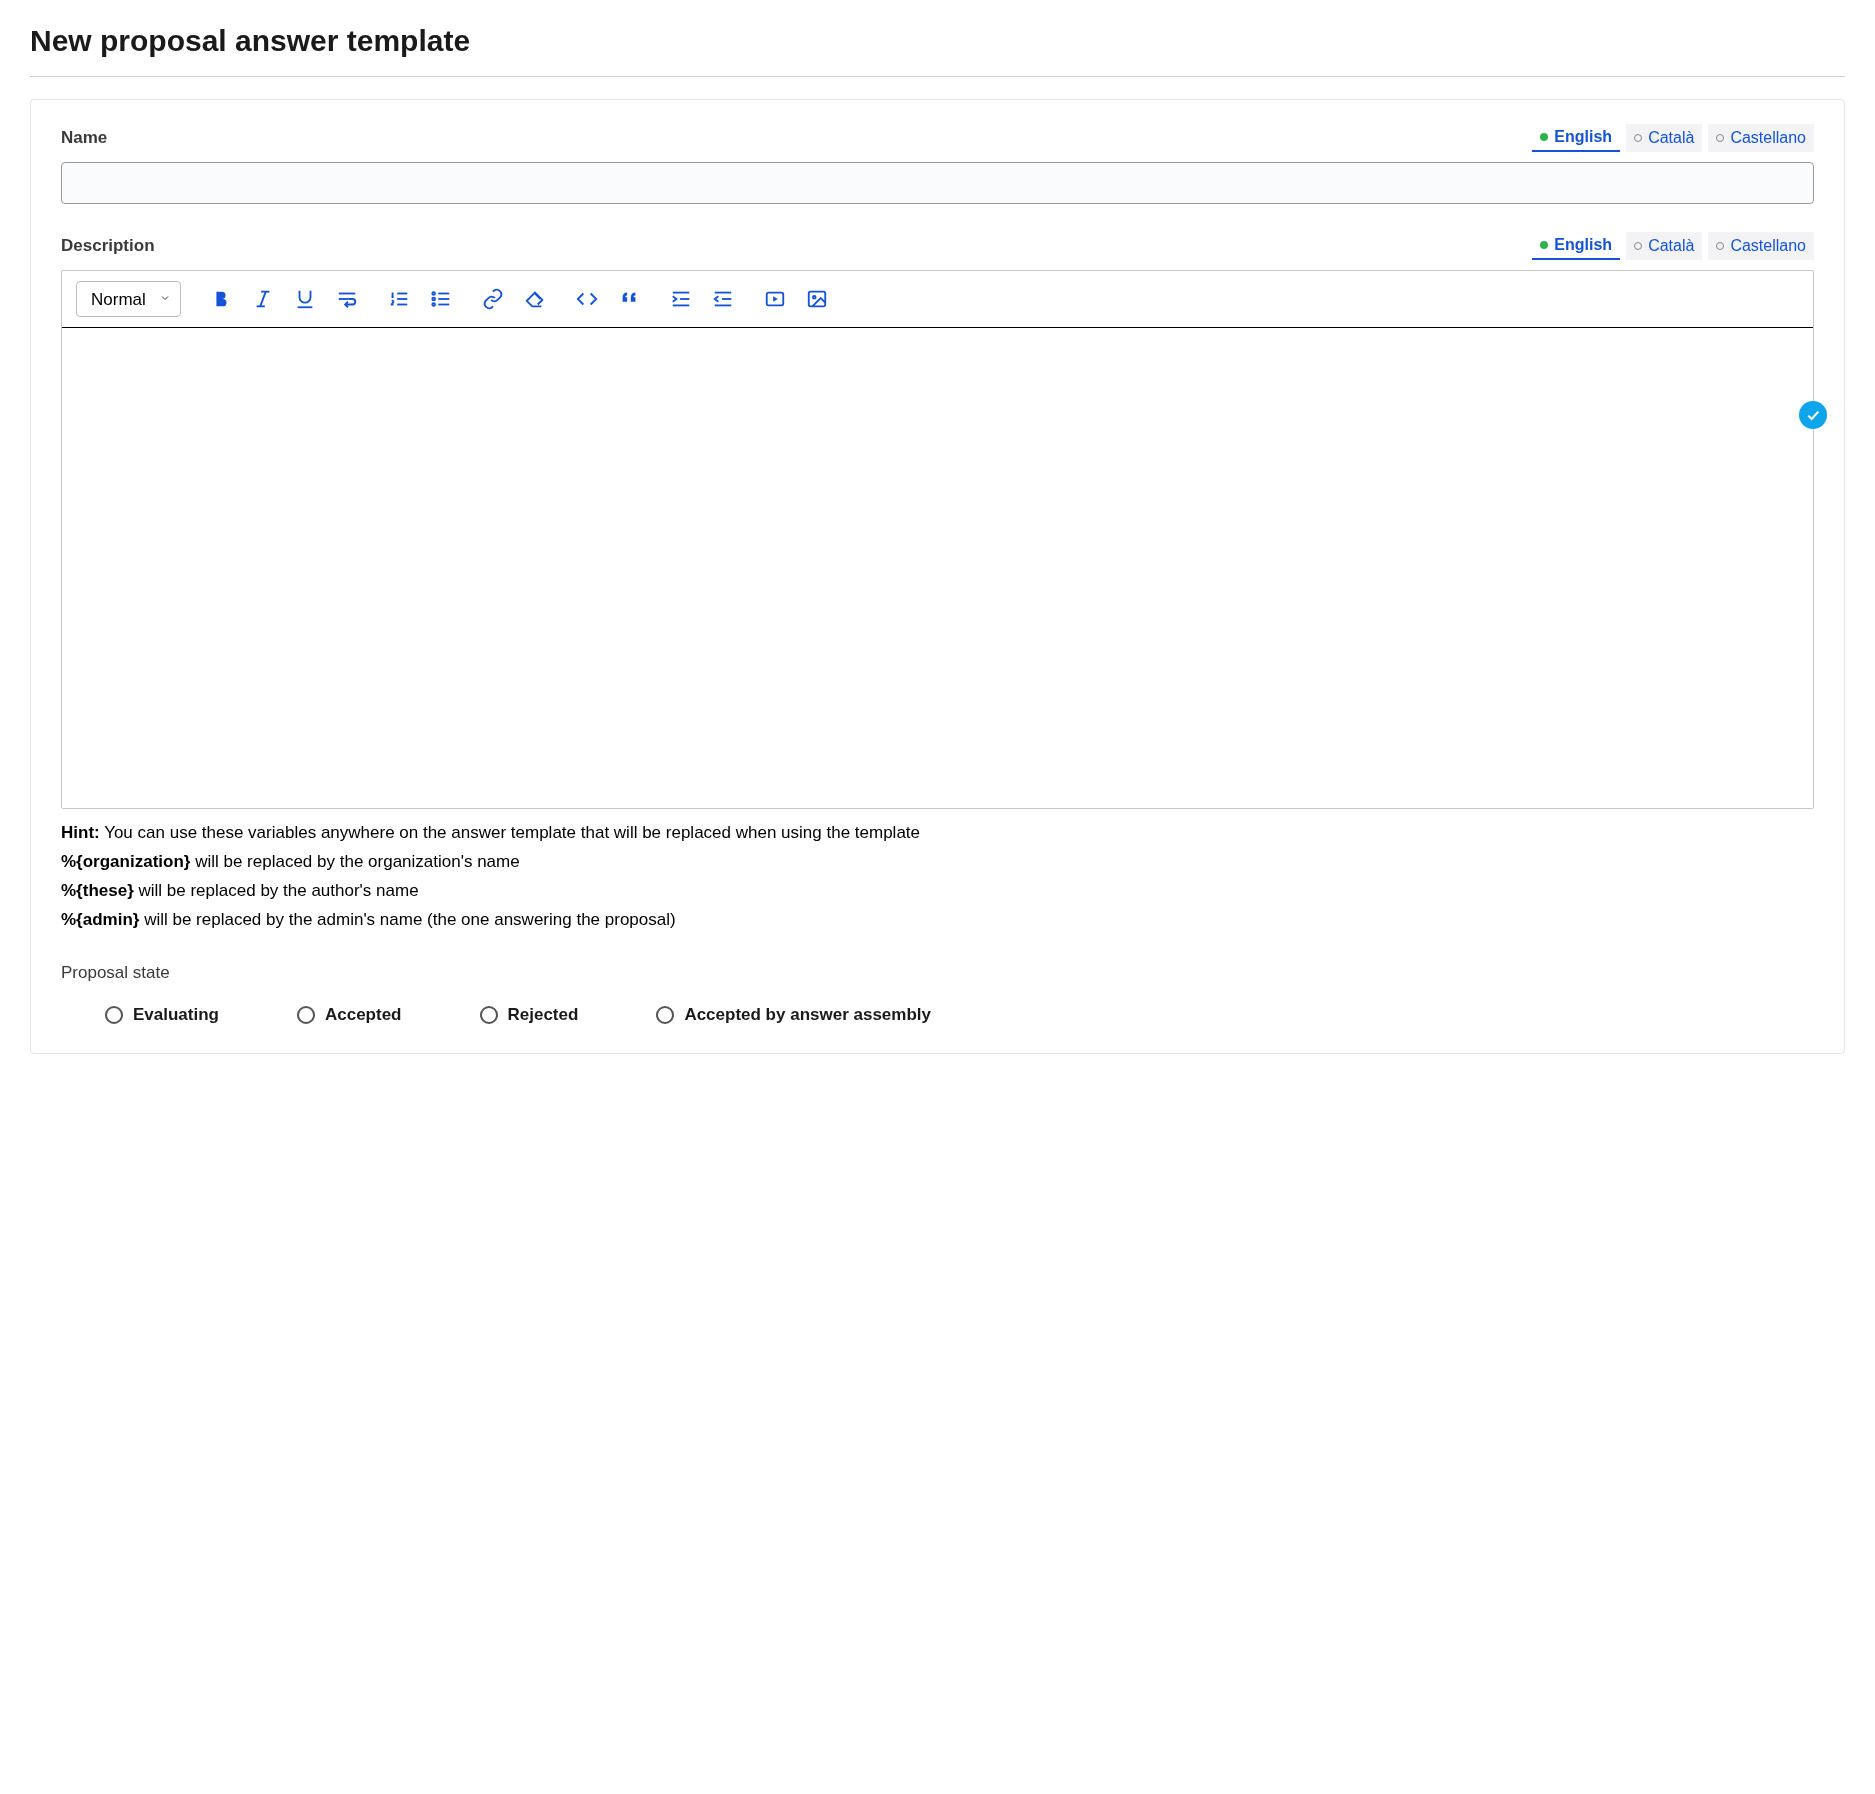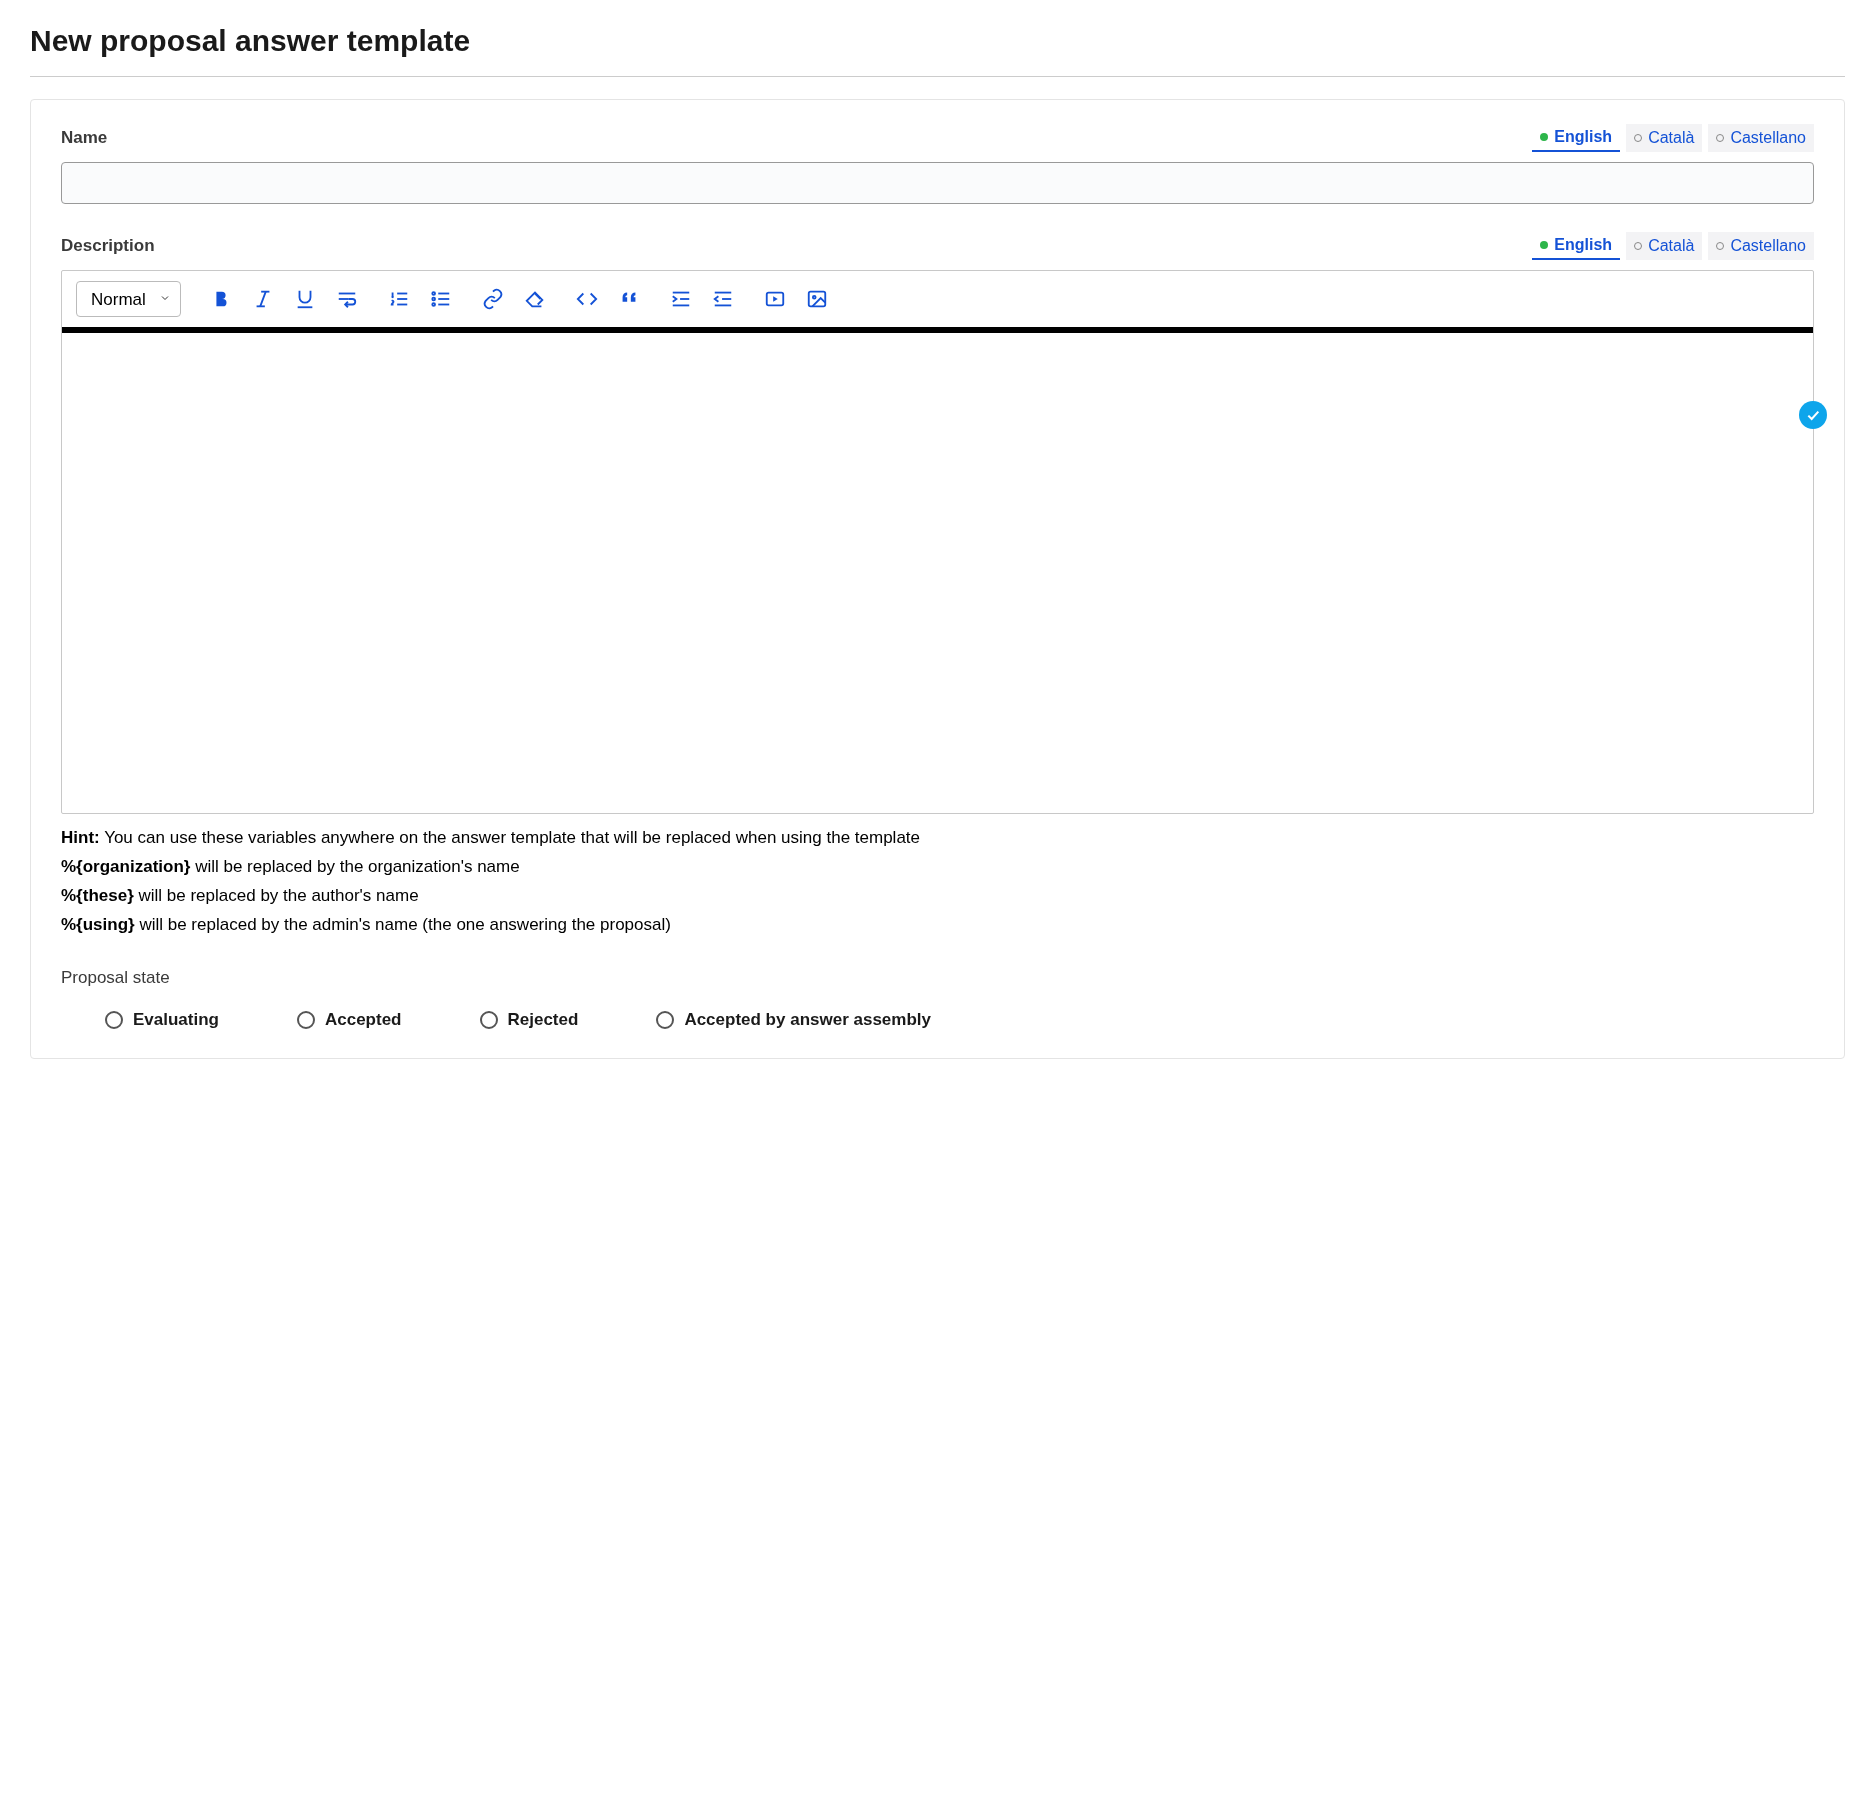--- a/index.html
+++ b/index.html
@@ -76,21 +76,21 @@
   .editor-wrap {
     border: 1px solid #c8c8c8;
     border-radius: 2px;
     position: relative;
   }
   .editor-toolbar {
     display: flex;
     align-items: center;
     padding: 10px 14px;
     gap: 28px;
-    border-bottom: 6px solid #000000;
+    border-bottom: 1px solid #000000;
     flex-wrap: wrap;
   }
   .tb-group { display: flex; gap: 18px; align-items: center; }
   .format-select {
     height: 36px;
     border: 1px solid #bbb;
     border-radius: 4px;
     padding: 0 34px 0 14px;
     font-size: 17px;
     background: #fff;
@@ -355,21 +355,21 @@
       <div>
         <strong>Hint:</strong><span> You can use these variables anywhere on the answer template that will be replaced when using the template</span>
       </div>
       <div>
         <strong>%{organization}</strong><span> will be replaced by the organization's name</span>
       </div>
       <div>
         <strong>%{these}</strong><span> will be replaced by the author's name</span>
       </div>
       <div>
-        <strong>%{using}</strong><span> will be replaced by the admin's name (the one answering the proposal)</span>
+        <strong>%{admin}</strong><span> will be replaced by the admin's name (the one answering the proposal)</span>
       </div>
     </div>
   </div>
 
   <div class="state-label">Proposal state</div>
   <div class="radio-row">
     <label class="radio-opt">
       <span class="radio-circle"></span>
       <span>Evaluating</span>
     </label>

